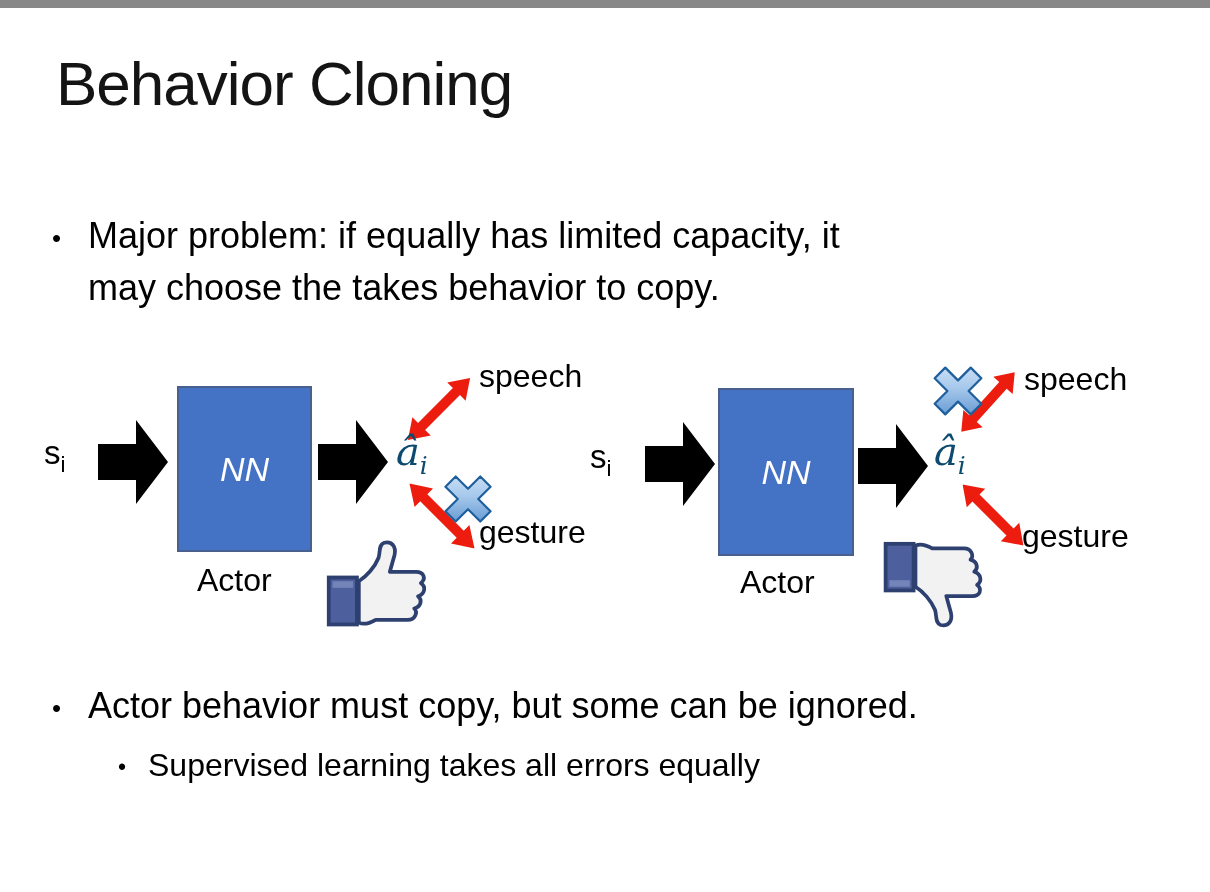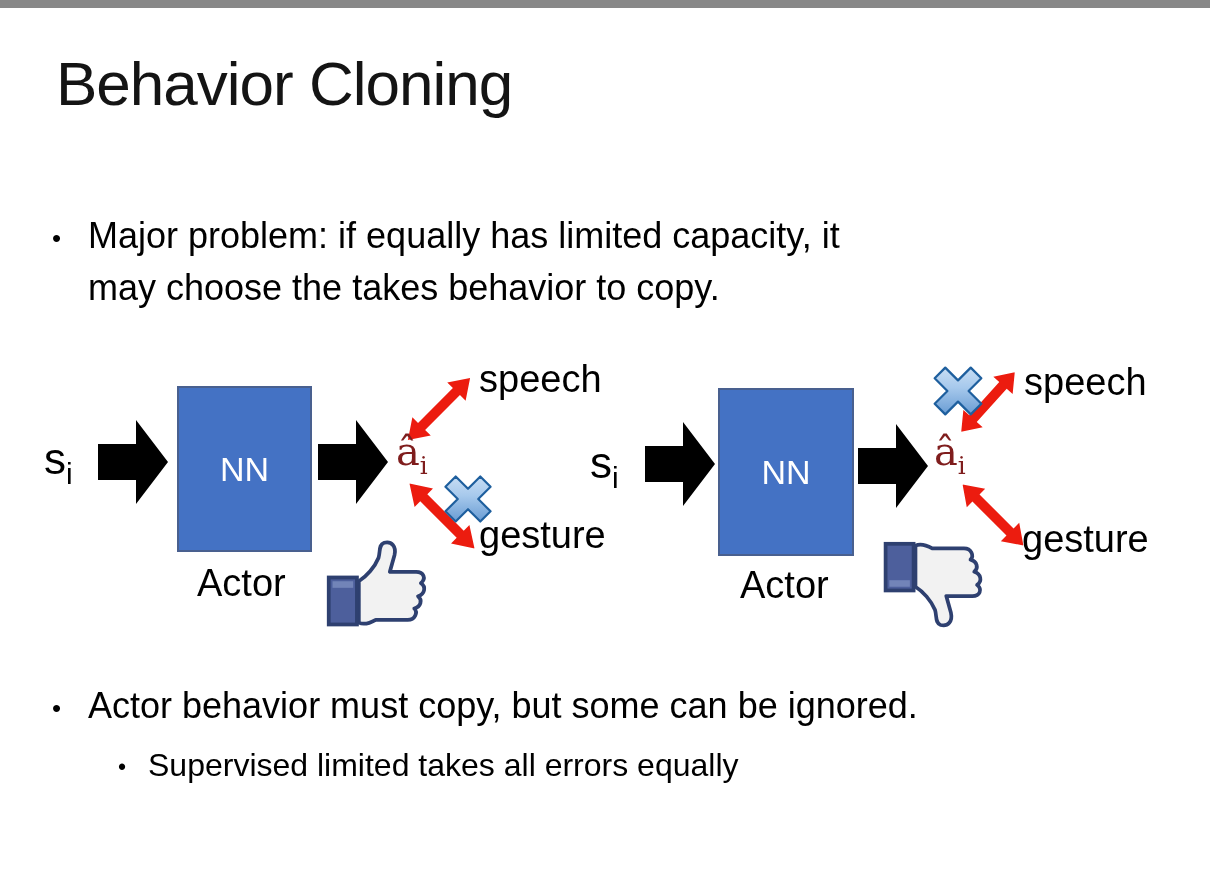--- a/index.html
+++ b/index.html
@@ -16,32 +16,32 @@
 
   
   .bullet{display:flex;align-items:flex-start;}
   .bullet .marker{flex:0 0 36px;font-size:0.72em;line-height:inherit;padding-top:2px;}
   .bullet1{left:52px;top:202px;width:1060px;font-size:36px;line-height:52px;}
   .bullet2{left:52px;top:674px;width:1100px;font-size:36px;line-height:48px;}
   .bulletsub{left:118px;top:735px;width:1000px;font-size:32px;line-height:44px;}
   .bulletsub .marker{flex:0 0 30px;}
 
   
-  .dlabel{font-size:38px;z-index:6;}
-  .varlab{font-size:44px;z-index:6;text-align:center;}
+  .dlabel{font-size:32px;z-index:6;}
+  .varlab{font-size:33px;z-index:6;text-align:center;}
   .varlab sub{font-size:0.68em;}
-  .ahat{font-family:"DejaVu Serif","Liberation Serif",serif;font-size:40px;z-index:6;color:#7f1d1d;}
+  .ahat{font-family:"DejaVu Serif","Liberation Serif",serif;font-style:italic;font-size:40px;z-index:6;color:#0c4a6e;}
   .ahat sub{font-size:0.62em;}
 
   
   .nnbox{
     background:var(--nn-box-fill,#4472C4);
     border:2px solid var(--nn-box-border,#49608F);
     display:flex;align-items:center;justify-content:center;
-    color:var(--nn-text,#fff);font-size:34px;z-index:2;
+    color:var(--nn-text,#fff);font-size:34px;z-index:2;font-style:italic;
   }
   .l-nn{left:177px;top:378px;width:131px;height:162px;}
   .r-nn{left:718px;top:380px;width:132px;height:164px;}
 
   
   .blkarrow{width:70px;height:84px;z-index:2;}
   .l-a1{left:98px;top:412px;}
   .l-a2{left:318px;top:412px;}
   .r-a1{left:645px;top:414px;}
   .r-a2{left:858px;top:416px;}
@@ -184,18 +184,18 @@
     <rect x="10" y="46" width="22" height="7" fill="#8194c4" opacity="0.7"></rect>
   </svg>
 
   <div class="abs bullet bullet2">
     <span class="marker">•</span>
     <div>Actor behavior must copy, but some can be ignored.</div>
   </div>
 
   <div class="abs bullet bulletsub">
     <span class="marker">•</span>
-    <div>Supervised limited takes all errors equally</div>
+    <div>Supervised learning takes all errors equally</div>
   </div>
 
   <div class="abs clipped"></div>
 
 </div>
 
 </body></html>

